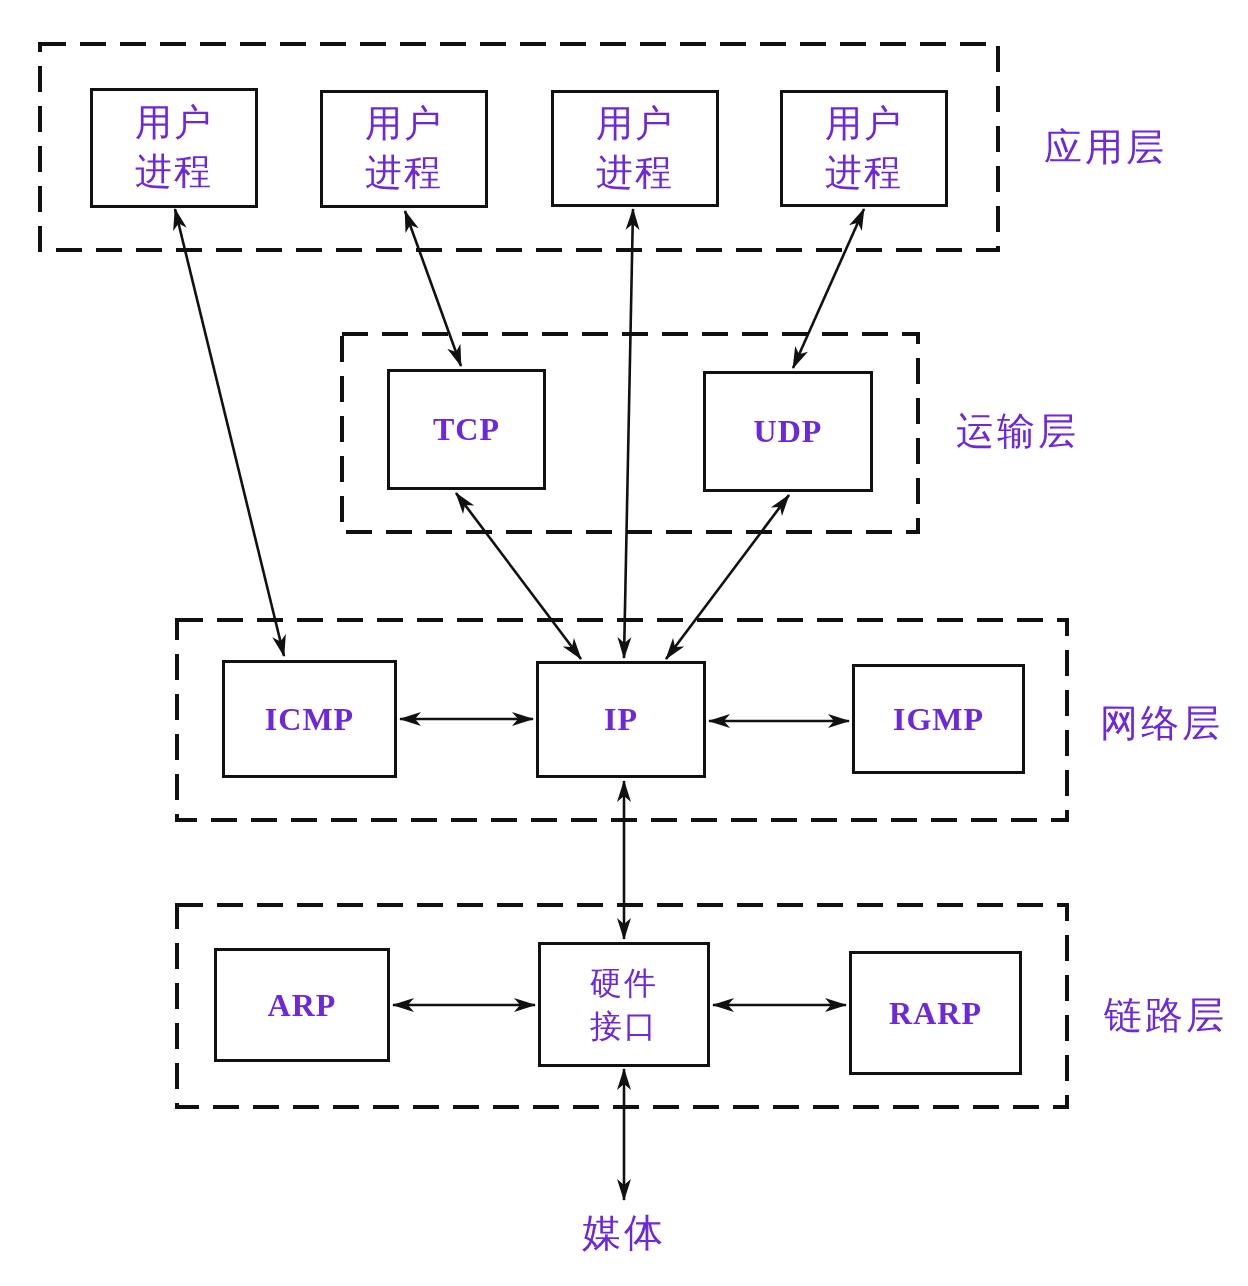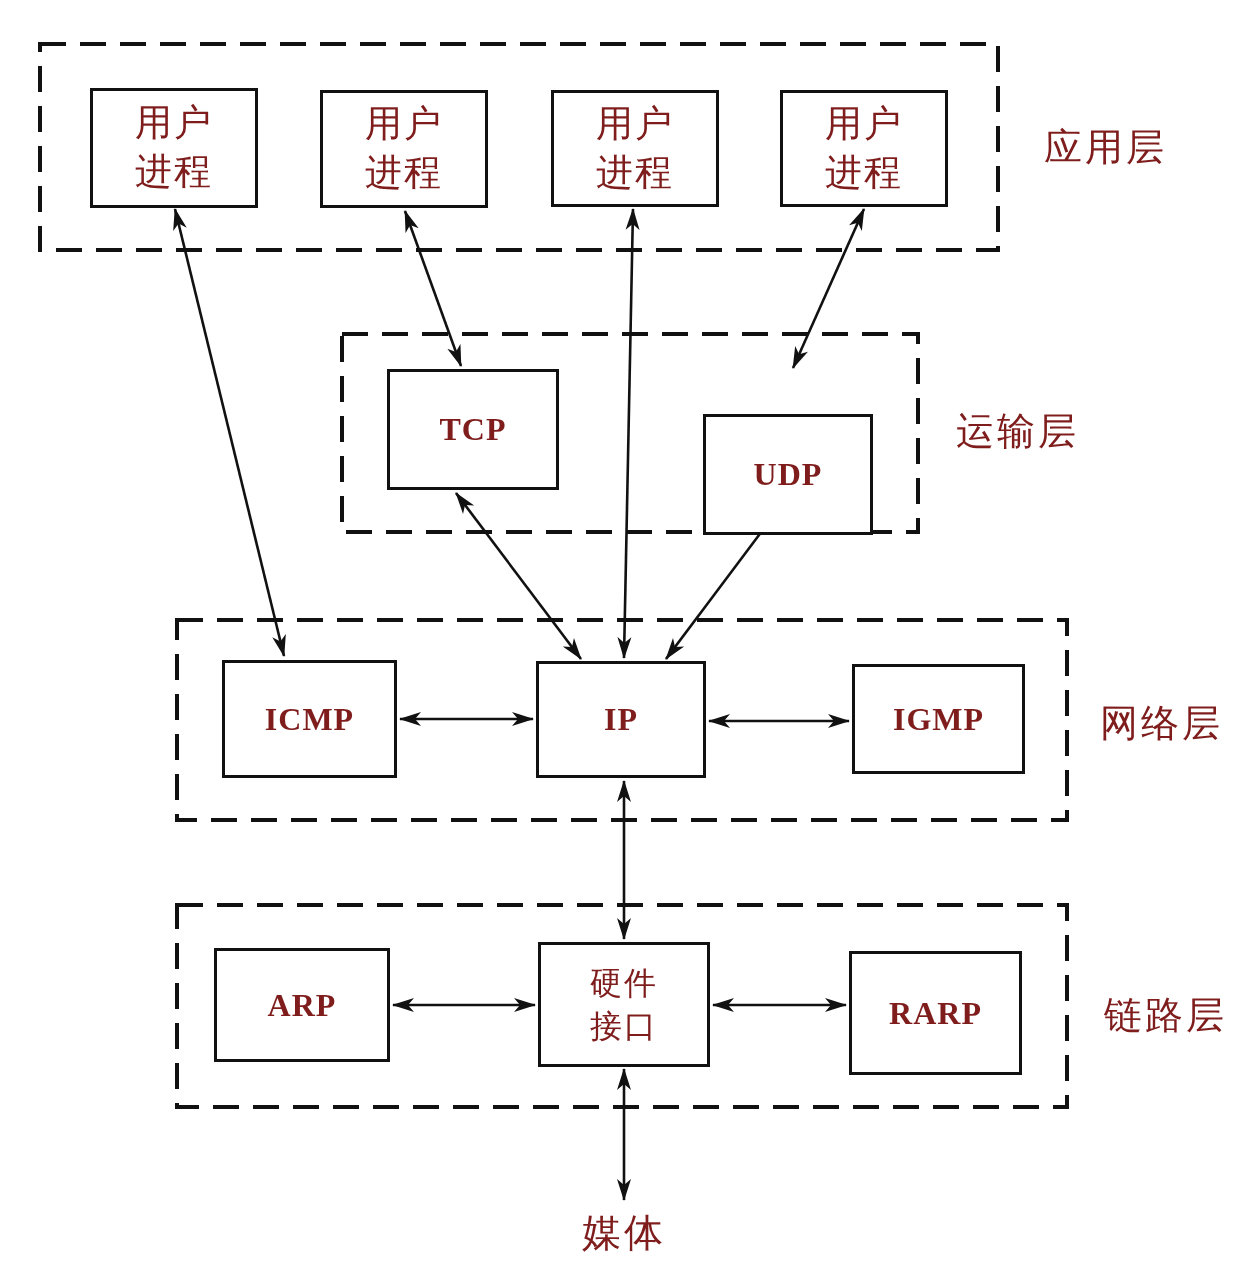--- a/index.html
+++ b/index.html
@@ -2,21 +2,21 @@
 <html><head>
 <meta charset="utf-8">
 <style>
   html, body { margin: 0; padding: 0; background: #ffffff; }
   .canvas {
     position: relative;
     width: 1248px;
     height: 1286px;
     background: #ffffff;
     font-family: "Liberation Sans", sans-serif;
-    color: #7f1d1d;
+    color: #6d28d9;
     overflow: hidden;
     border-radius: 9px;
   }
   svg.overlay {
     position: absolute;
     left: 0; top: 0;
     width: 1248px; height: 1286px;
     z-index: 1;
   }
   .pbox {
@@ -97,24 +97,24 @@
   </div>
   <div class="pbox" style="left:551px; top:90px; width:168px; height:117px;">
     <span class="zh">用户
 进程</span>
   </div>
   <div class="pbox" style="left:780px; top:90px; width:168px; height:117px;">
     <span class="zh">用户
 进程</span>
   </div>
 
-  <div class="pbox" style="left:387px; top:369px; width:172px; height:121px;">
+  <div class="pbox" style="left:387px; top:369px; width:159px; height:121px;">
     <span class="en">TCP</span>
   </div>
-  <div class="pbox" style="left:703px; top:371px; width:170px; height:121px;margin-top:43px;">
+  <div class="pbox" style="left:703px; top:371px; width:170px; height:121px;">
     <span class="en">UDP</span>
   </div>
 
   <div class="pbox" style="left:222px; top:660px; width:175px; height:118px;">
     <span class="en">ICMP</span>
   </div>
   <div class="pbox" style="left:536px; top:661px; width:170px; height:117px;">
     <span class="en">IP</span>
   </div>
   <div class="pbox" style="left:852px; top:664px; width:173px; height:110px;">

